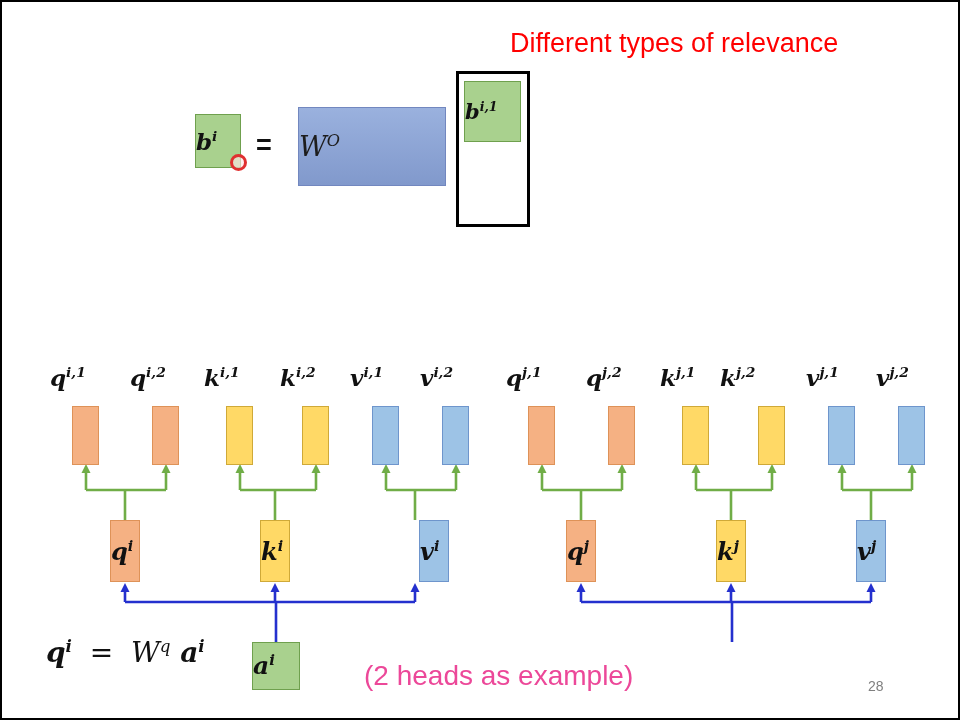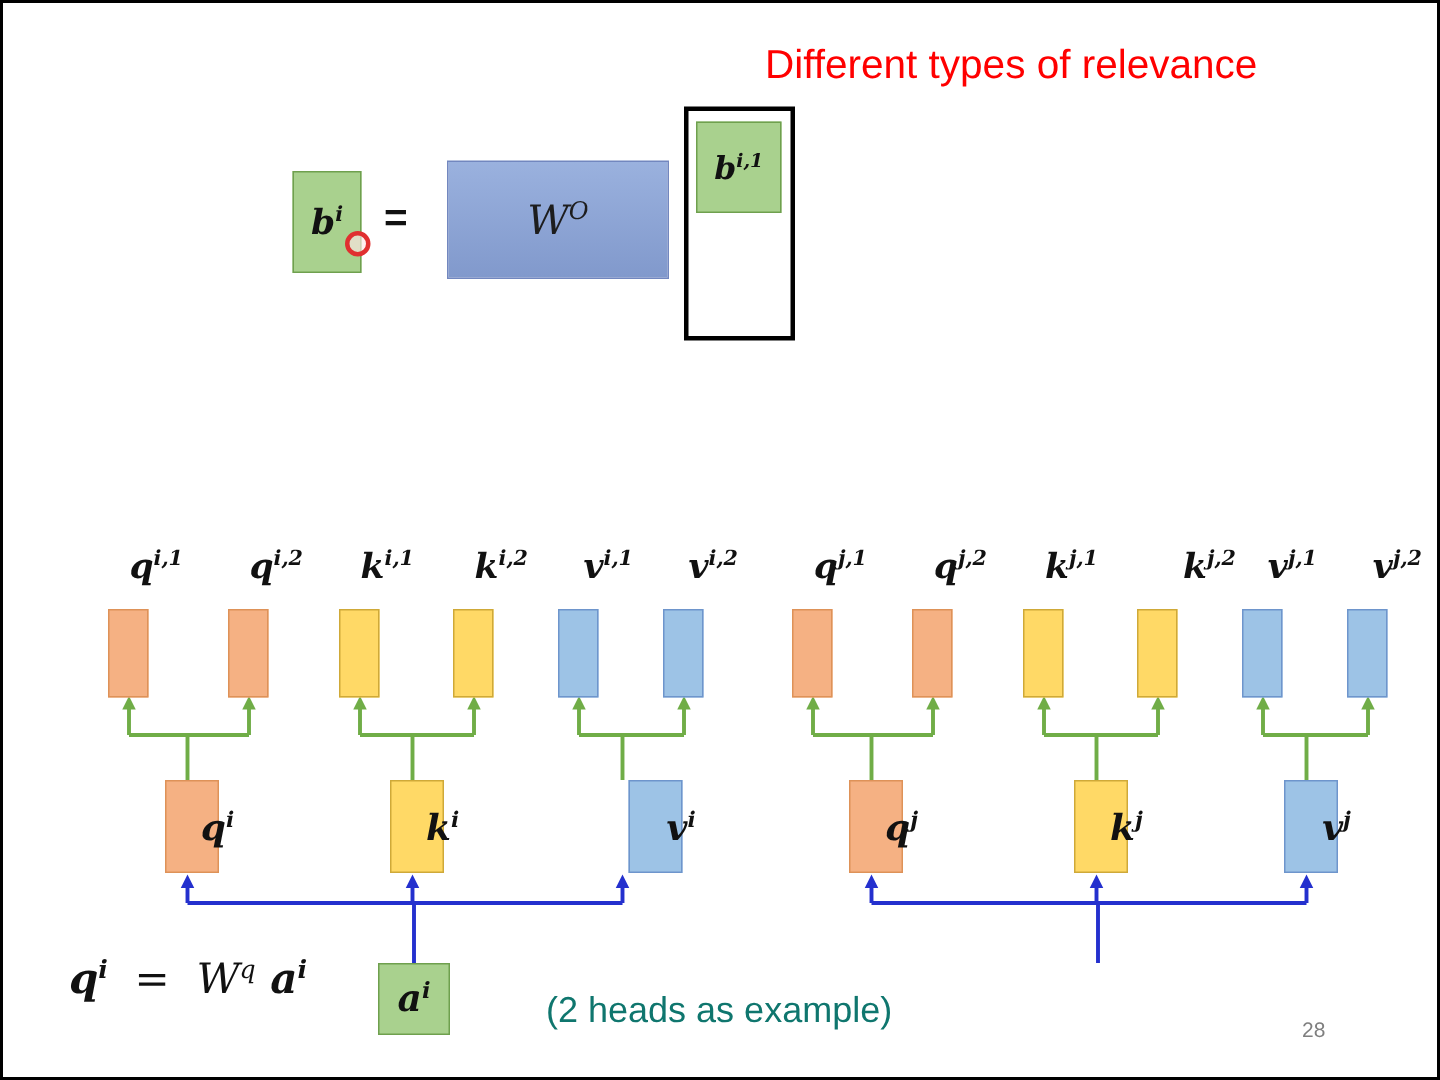--- a/index.html
+++ b/index.html
@@ -25,22 +25,22 @@
     position:absolute; left:508px; top:26px;
     font-size:27px; color:var(--subtitle-red); white-space:nowrap;text-align:center;
   }
 
   
   .c-orange { background:var(--orange);  border:1px solid var(--orange-border); }
   .c-yellow { background:var(--yellow);  border:1px solid var(--yellow-border); }
   .c-blue   { background:var(--blue);    border:1px solid var(--blue-border); }
   .c-green  { background:var(--green);   border:1px solid var(--green-border); }
 
-  .box { position:absolute; box-sizing:border-box; display:flex; align-items:center; justify-content:center; }
-  .b-in    { left:193px; top:112px; width:46px;  height:68px; font-size:23px; }
+  .box { position:absolute; box-sizing:border-box; display:flex; align-items:center; }
+  .b-in    { left:193px; top:112px; width:46px;  height:54px; font-size:23px; }
   .eq-sign { position:absolute; left:254px; top:128px; font-size:27px; color:#111; font-family:"Liberation Sans",sans-serif; font-weight:bold;}
   .w-box   { left:296px; top:105px; width:148px; height:79px;
              background:linear-gradient(180deg,#9AB1DE,#8199CC);
              border:1px solid var(--wbox-border); }
   .w-box .math { font-weight:normal; font-size:27px; color:#1d1d1d; }
   .out-frame { position:absolute; left:454px; top:69px; width:74px; height:156px;
                border:3px solid #000; box-sizing:border-box; background:#fff; }
   .out-box1 { left:462px; top:79px;  width:57px; height:61px; font-size:21px; }
   .out-box2 { left:462px; top:149px; width:57px; height:61px; font-size:21px; }
   .laser {
@@ -49,30 +49,30 @@
   }
 
   
   .group { position:absolute; top:360px; width:470px; height:346px; }
   .arrows { position:absolute; left:0; top:0; pointer-events:none; }
   .ag  { stroke:var(--arrow-green); stroke-width:2.6; fill:none; }
   .agh { fill:var(--arrow-green); }
   .ab  { stroke:var(--arrow-blue); stroke-width:2.6; fill:none; }
   .abh { fill:var(--arrow-blue); }
 
-  .hlabel { position:absolute; top:2px; width:72px; text-align:right;
+  .hlabel { position:absolute; top:2px; width:72px; text-align:left;
             font-size:23px; white-space:nowrap; }
   .hbox  { position:absolute; top:44px; width:27px; height:59px; box-sizing:border-box; }
-  .sbox  { position:absolute; top:158px; width:30px; height:62px; font-size:24px;padding-left:34px; }
+  .sbox  { position:absolute; top:158px; width:30px; height:62px; font-size:24px; }
   .ibox  { position:absolute; top:280px; width:48px; height:48px; font-size:25px; }
 
   .formula { position:absolute; left:44px; top:634px; font-size:28px; white-space:nowrap; }
   .formula .nrm { font-weight:normal; }
   .formula .eqs { font-family:"DejaVu Serif",serif; font-style:normal; font-weight:normal; margin:0 8px; }
-  .caption { position:absolute; left:362px; top:658px; font-size:24px; color:#0f766e; }
+  .caption { position:absolute; left:362px; top:658px; font-size:28px; color:#ec4899; }
   .pagenum { position:absolute; left:866px; top:676px; font-size:14px; color:var(--page-gray); }
 </style>
 </head>
 <body>
 
 <div class="slide">
 
   <div class="subtitle">Different types of relevance</div>
 
   <div class="box b-in c-green math">
@@ -163,21 +163,21 @@
         <path class="ab" d="M272 280 V240 M121 240 H411 M121 240 V228 M271 240 V228 M411 240 V228"></path>
         <polygon class="abh" points="116.5,230 125.5,230 121,221"></polygon>
         <polygon class="abh" points="266.5,230 275.5,230 271,221"></polygon>
         <polygon class="abh" points="406.5,230 415.5,230 411,221"></polygon>
       </g>
     </svg>
 
     <div class="hlabel math" style="left:46px"><span>q</span><sup>j,1</sup></div>
     <div class="hlabel math" style="left:126px"><span>q</span><sup>j,2</sup></div>
     <div class="hlabel math" style="left:200px"><span>k</span><sup>j,1</sup></div>
-    <div class="hlabel math" style="left:292px"><span>k</span><sup>j,2</sup></div>
+    <div class="hlabel math" style="left:260px"><span>k</span><sup>j,2</sup></div>
     <div class="hlabel math" style="left:346px"><span>v</span><sup>j,1</sup></div>
     <div class="hlabel math" style="left:416px"><span>v</span><sup>j,2</sup></div>
 
     <div class="hbox c-orange" style="left:68px"></div>
     <div class="hbox c-orange" style="left:148px"></div>
     <div class="hbox c-yellow" style="left:222px"></div>
     <div class="hbox c-yellow" style="left:298px"></div>
     <div class="hbox c-blue" style="left:368px"></div>
     <div class="hbox c-blue" style="left:438px"></div>
 

